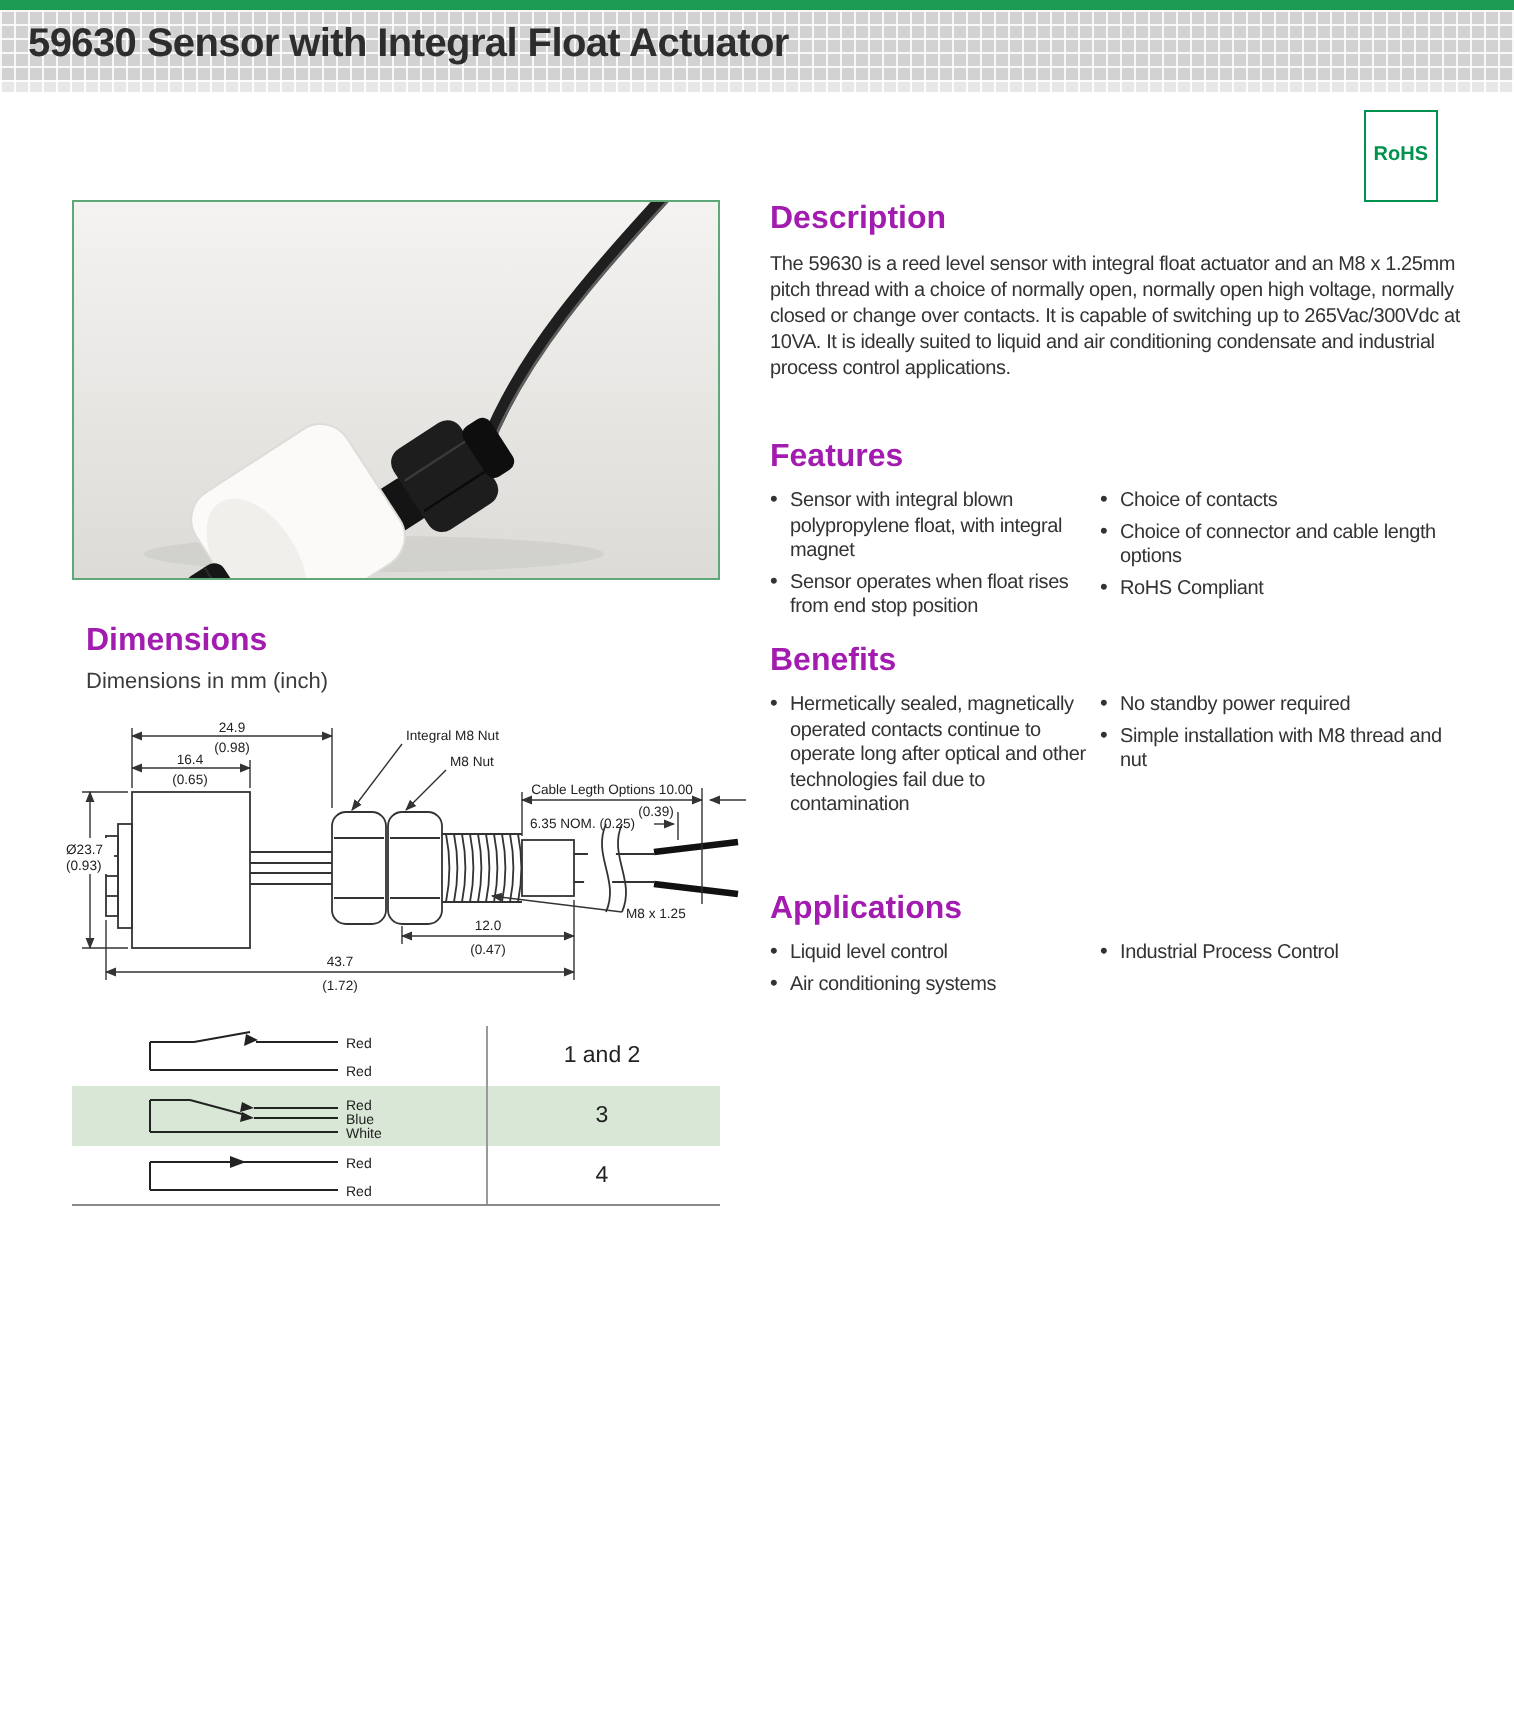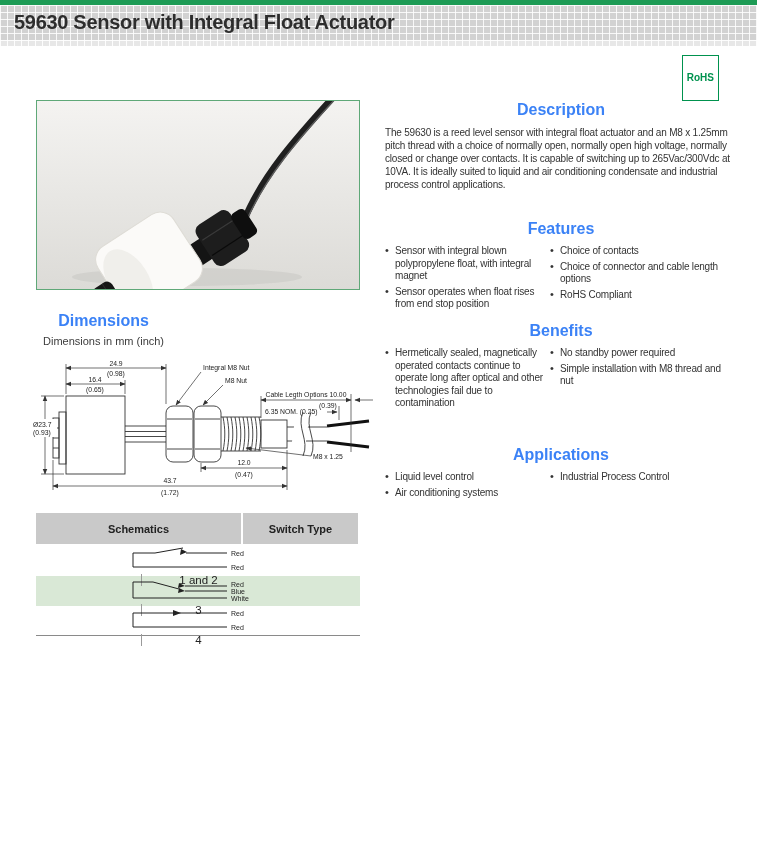--- a/index.html
+++ b/index.html
@@ -31,21 +31,21 @@
     border:1px solid #00924E; color:#00924E; background:#fff;
     font-size:10px; font-weight:bold; padding:16px 4px; line-height:12px;
   }
 
   
   .photo-box {
     position:absolute; left:36px; top:100px; width:324px; height:190px;
     border:1px solid #5fa878; overflow:hidden;
   }
   .dim-section { position:absolute; left:43px; top:312px; }
-  .sec-heading { font-size:16px; font-weight:bold; color:#3b82f6; margin-bottom:7px;text-align:center; }
+  .sec-heading { font-size:16px; font-weight:bold; color:#a21caf; margin-bottom:7px; }
   .dim-sub { font-size:11px; color:#3c3c3c; margin-top:-2px; }
   .dim-drawing-wrap { position:absolute; left:33px; top:356px; width:342px; height:152px; }
   .dim-drawing text { font-size:6.8px; fill:#222; }
 
   
   .right-col { position:absolute; left:385px; top:0; width:352px; }
   .r-sec { position:absolute; left:0; width:352px; }
   #sec-description { top:101px; }
   #sec-features    { top:220px; }
   #sec-benefits    { top:322px; }
@@ -63,21 +63,21 @@
 
   
   .spec-table { position:absolute; left:36px; top:513px; width:324px; }
   .t-head { display:flex; height:33px; border-bottom:2px solid #fff; }
   .th {
     background:#C9C9C9; display:flex; align-items:center; justify-content:center;
     font-size:11px; font-weight:bold; color:#222;
   }
   .th-schem { width:207px; border-right:2px solid #fff; }
   .th-type  { width:115px; }
-  .t-row { display:flex; height:30px; align-items:center;flex-direction:column; }
+  .t-row { display:flex; height:30px; align-items:center; }
   .t-row.hl { background:#D9E8D6; }
   .td-schem { width:207px; display:flex; justify-content:center; align-items:center; height:100%; }
   .td-type {
     width:115px; border-left:1px solid #9a9a9a; height:100%;
     display:flex; align-items:center; justify-content:center;
     font-size:11.5px; color:#222;
   }
   .t-bottom { border-bottom:1px solid #8a8a8a; }
   .schem-svg text { font-size:7px; fill:#222; }
 </style>
@@ -221,24 +221,20 @@
       <text x="232" y="58">6.35 NOM. (0.25)</text>
       <text x="280" y="103">M8 x 1.25</text>
       <text x="211" y="109" text-anchor="middle">12.0</text>
       <text x="211" y="121" text-anchor="middle">(0.47)</text>
       <text x="137" y="127" text-anchor="middle">43.7</text>
       <text x="137" y="139" text-anchor="middle">(1.72)</text>
     </svg>
   </div>
 
   <div class="spec-table">
-    <div class="t-head">
-      <div class="th th-schem">Schematics</div>
-      <div class="th th-type">Switch Type</div>
-    </div>
     <div class="t-row">
       <div class="td-schem">
         <svg class="schem-svg" width="150" height="28" viewBox="0 0 150 28">
           <g stroke="#222" stroke-width="1" fill="none">
             <path d="M10,7 V21 M10,7 H32 M10,21 H104"></path>
             <path d="M32,7 L60,2"></path>
             <path d="M63,7 H104"></path>
           </g>
           <polygon points="58,3 64,6 57,9" fill="#222"></polygon>
           <text x="108" y="10">Red</text>

